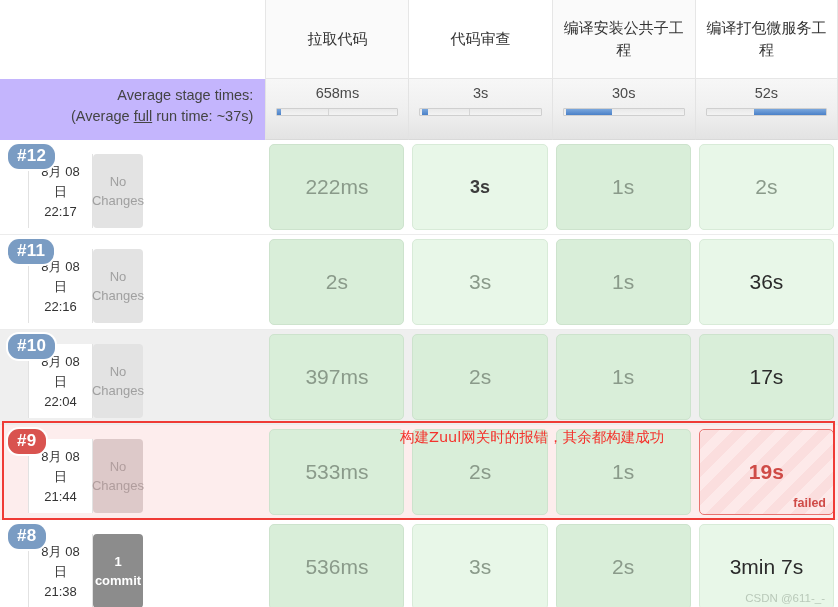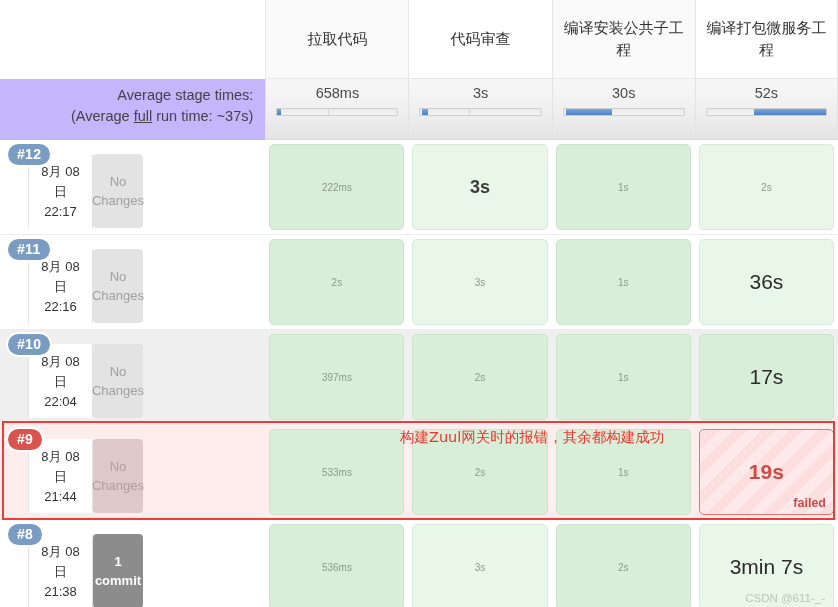--- a/index.html
+++ b/index.html
@@ -91,21 +91,21 @@
     border-bottom:1px solid #ececec;
     box-sizing:border-box;
   }
   .lbl-inner{
     position:relative;height:94px;
   }
   .badge{
     position:absolute;left:8px;top:4px;
     background:#7a9cc3;
     color:#ffffff;
-    font-size:14px;font-weight:bold;
+    font-size:17px;font-weight:bold;
     padding:2px 9px 3px 9px;
     border-radius:11px;
     letter-spacing:.3px;
     z-index:4;
     box-shadow:0 0 0 2px #ffffff;
   }
   .badge.fail{background:#d9534f;}
   .lbl-box{
     position:absolute;left:28px;top:14px;
     width:65px;height:74px;
@@ -142,21 +142,21 @@
     border-bottom:1px solid #ececec;
     box-sizing:border-box;
     background:#ffffff;
   }
   .st-box{
     position:relative;
     height:86px;
     border-radius:5px;
     display:flex;align-items:center;justify-content:center;
     box-sizing:border-box;
-    font-size:10px;
+    font-size:21px;
   }
   .st-box.success{
     background:#d9eed9;border:1px solid #cde3cd;color:#8a9a8a;
   }
   .st-box.success.light{background:#e8f7e8;border-color:#d8ebd8;}
   .st-box.success.dark{color:#2b2b2b;font-size:21px;}
   .st-box.success.mid{color:#3c3c3c;font-size:18px;font-weight:bold;}
   .st-box.failed{
     background:
       repeating-linear-gradient(-45deg,#fbdede 0px,#fbdede 10px,#fde9e9 10px,#fde9e9 20px);

